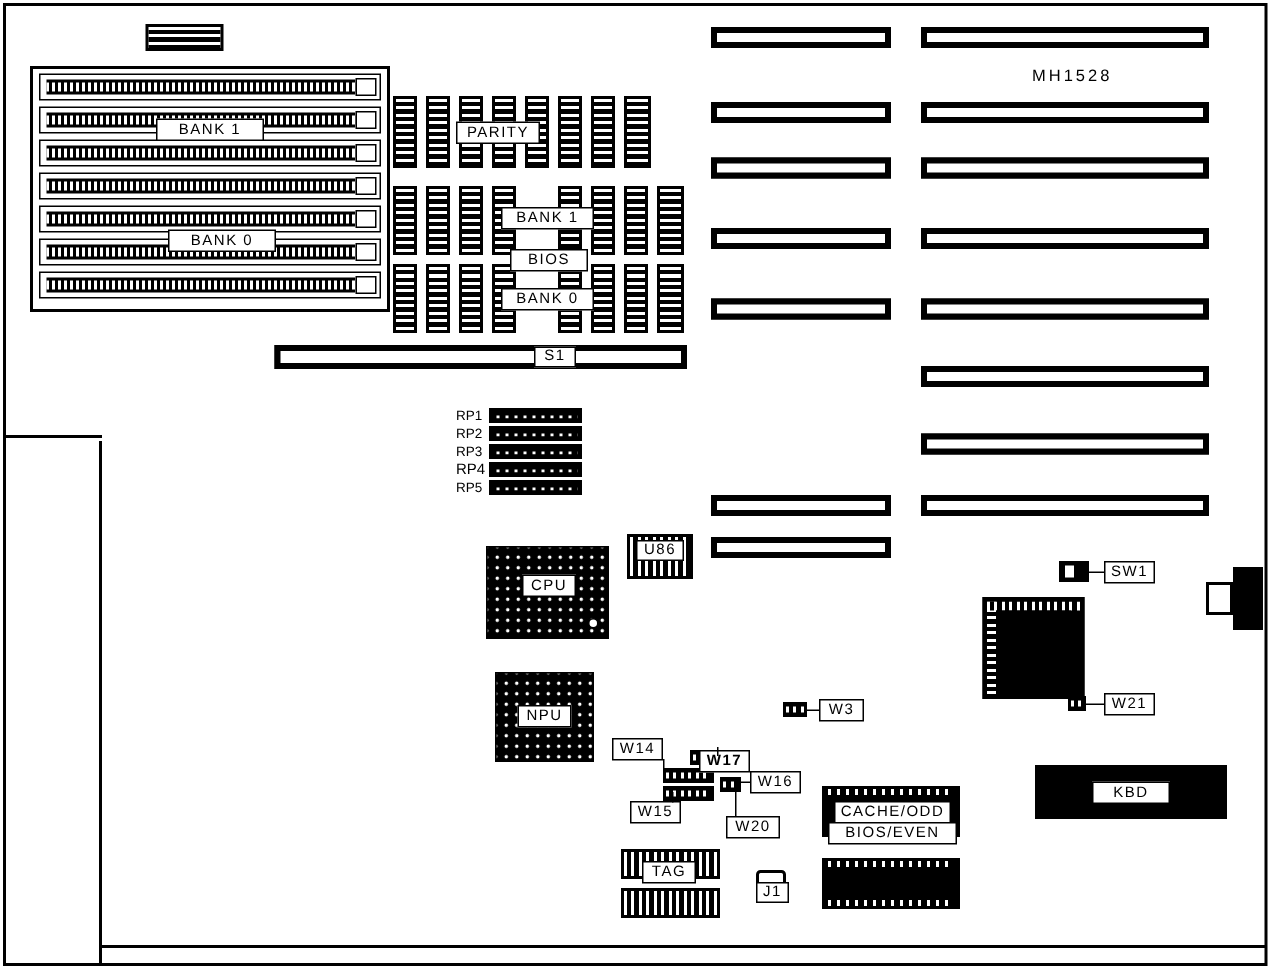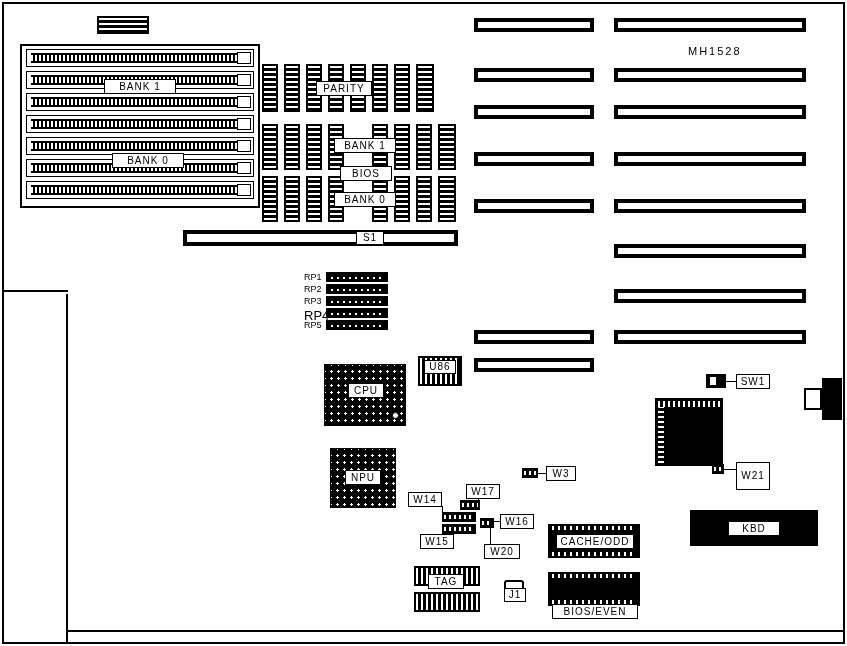--- a/index.html
+++ b/index.html
@@ -276,21 +276,21 @@
   <div class="abs" style="left:262px; top:64px; width:172px; height:48px;">
     <div class="abs chip dip-v" style="left:0; top:0; width:16px; height:48px;"></div>
     <div class="abs chip dip-v" style="left:22px; top:0; width:16px; height:48px;"></div>
     <div class="abs chip dip-v" style="left:44px; top:0; width:16px; height:48px;"></div>
     <div class="abs chip dip-v" style="left:66px; top:0; width:16px; height:48px;"></div>
     <div class="abs chip dip-v" style="left:88px; top:0; width:16px; height:48px;"></div>
     <div class="abs chip dip-v" style="left:110px; top:0; width:16px; height:48px;"></div>
     <div class="abs chip dip-v" style="left:132px; top:0; width:16px; height:48px;"></div>
     <div class="abs chip dip-v" style="left:154px; top:0; width:18px; height:48px;"></div>
   </div>
-  <div class="abs label" style="left:316px; top:81px; width:56px; height:15px;">PARITY</div>
+  <div class="abs label" style="left:304px; top:81px; width:56px; height:15px;">PARITY</div>
 
   <div class="abs" style="left:262px; top:124px; width:198px; height:100px;">
 
     <div class="abs chip dip-v" style="left:0; top:0; width:16px; height:46px;"></div>
     <div class="abs chip dip-v" style="left:22px; top:0; width:16px; height:46px;"></div>
     <div class="abs chip dip-v" style="left:44px; top:0; width:16px; height:46px;"></div>
     <div class="abs chip dip-v" style="left:66px; top:0; width:16px; height:46px;"></div>
     <div class="abs chip dip-v" style="left:110px; top:0; width:16px; height:46px;"></div>
     <div class="abs chip dip-v" style="left:132px; top:0; width:16px; height:46px;"></div>
     <div class="abs chip dip-v" style="left:154px; top:0; width:16px; height:46px;"></div>
@@ -326,21 +326,21 @@
   <div class="abs rp" style="left:326px; top:308px; width:62px; height:10px;">
       <div class="dots"></div>
     </div>
   <div class="abs rp" style="left:326px; top:320px; width:62px; height:10px;">
       <div class="dots"></div>
     </div>
 
   <div class="abs plain-text small" style="left:304px; top:272px; font-size:9px; letter-spacing:0;">RP1</div>
   <div class="abs plain-text small" style="left:304px; top:284px; font-size:9px; letter-spacing:0;">RP2</div>
   <div class="abs plain-text small" style="left:304px; top:296px; font-size:9px; letter-spacing:0;">RP3</div>
-  <div class="abs plain-text small" style="left:304px; top:308px; font-size:13px; letter-spacing:0;">RP4</div>
+  <div class="abs plain-text small" style="left:304px; top:308px; font-size:10px; letter-spacing:0;">RP4</div>
   <div class="abs plain-text small" style="left:304px; top:320px; font-size:9px; letter-spacing:0;">RP5</div>
 
   <div class="abs pga" style="left:324px; top:364px; width:82px; height:62px;"></div>
   <div class="abs label" style="left:348px; top:383px; width:36px; height:15px;">CPU</div>
   <div class="abs" style="left:392px; top:412px; width:7px; height:7px; border-radius:50%; background:#fff; border:1px solid #000;"></div>
 
   <div class="abs chip dip-h" style="left:418px; top:356px; width:44px; height:30px;"></div>
   <div class="abs label" style="left:424px; top:360px; width:32px; height:14px;">U86</div>
 
   <div class="abs pga" style="left:330px; top:448px; width:66px; height:60px;"></div>
@@ -351,21 +351,21 @@
   </div>
 
   <div class="abs chip solid" style="left:706px; top:374px; width:20px; height:14px;"></div>
   <div class="abs" style="left:710px; top:377px; width:6px; height:8px; background:#fff;"></div>
   <div class="abs label" style="left:736px; top:374px; width:34px; height:15px;">SW1</div>
   <div class="abs tick" style="left:726px; top:381px; width:10px; height:1px;"></div>
 
   <div class="abs jumper" style="left:712px; top:464px; width:12px; height:10px;">
       <div class="pins"></div>
     </div>
-  <div class="abs label" style="left:736px; top:462px; width:34px; height:28px;">W21</div>
+  <div class="abs label" style="left:736px; top:462px; width:34px; height:15px;">W21</div>
   <div class="abs tick" style="left:724px; top:469px; width:12px; height:1px;"></div>
 
   <div class="abs jumper" style="left:522px; top:468px; width:16px; height:10px;">
       <div class="pins"></div>
     </div>
   <div class="abs label" style="left:546px; top:466px; width:30px; height:15px;">W3</div>
   <div class="abs tick" style="left:538px; top:473px; width:8px; height:1px;"></div>
 
   <div class="abs jumper" style="left:442px; top:512px; width:34px; height:10px;">
       <div class="pins"></div>
@@ -374,21 +374,21 @@
       <div class="pins"></div>
     </div>
   <div class="abs jumper" style="left:442px; top:524px; width:34px; height:10px;">
       <div class="pins"></div>
     </div>
   <div class="abs jumper" style="left:480px; top:518px; width:14px; height:10px;">
       <div class="pins"></div>
     </div>
 
   <div class="abs label" style="left:408px; top:492px; width:34px; height:15px;">W14</div>
-  <div class="abs label" style="left:466px; top:484px; width:34px; height:15px;">W17</div>
+  <div class="abs label" style="left:466px; top:500px; width:34px; height:15px;font-weight:bold;">W17</div>
   <div class="abs label" style="left:500px; top:514px; width:34px; height:15px;">W16</div>
   <div class="abs label" style="left:420px; top:534px; width:34px; height:15px;">W15</div>
   <div class="abs label" style="left:484px; top:544px; width:36px; height:15px;">W20</div>
 
   <div class="abs tick" style="left:442px; top:506px; width:1px; height:8px;"></div>
   <div class="abs tick" style="left:478px; top:498px; width:1px; height:6px;"></div>
   <div class="abs tick" style="left:494px; top:521px; width:6px; height:1px;"></div>
   <div class="abs tick" style="left:448px; top:528px; width:1px; height:7px;"></div>
   <div class="abs tick" style="left:490px; top:528px; width:1px; height:16px;"></div>
 
@@ -404,21 +404,21 @@
   <div class="abs bios" style="left:548px; top:524px; width:92px; height:34px;">
     <div class="pins-t"></div>
       <div class="pins-b"></div>
   </div>
   <div class="abs label" style="left:556px; top:534px; width:78px; height:15px;">CACHE/ODD</div>
 
   <div class="abs bios" style="left:548px; top:572px; width:92px; height:34px;">
     <div class="pins-t"></div>
       <div class="pins-b"></div>
   </div>
-  <div class="abs label" style="left:552px; top:604px; width:86px; height:15px;">BIOS/EVEN</div>
+  <div class="abs label" style="left:552px; top:548px; width:86px; height:15px;">BIOS/EVEN</div>
 
   <div class="abs kbd-block" style="left:690px; top:510px; width:128px; height:36px;"></div>
   <div class="abs label" style="left:728px; top:521px; width:52px; height:15px;">KBD</div>
 
   <div class="abs port" style="left:822px; top:378px; width:20px; height:42px;"></div>
   <div class="abs" style="left:804px; top:388px; width:18px; height:22px; background:#fff; border:2px solid #000;"></div>
 
 </div>
 
 </body></html>

